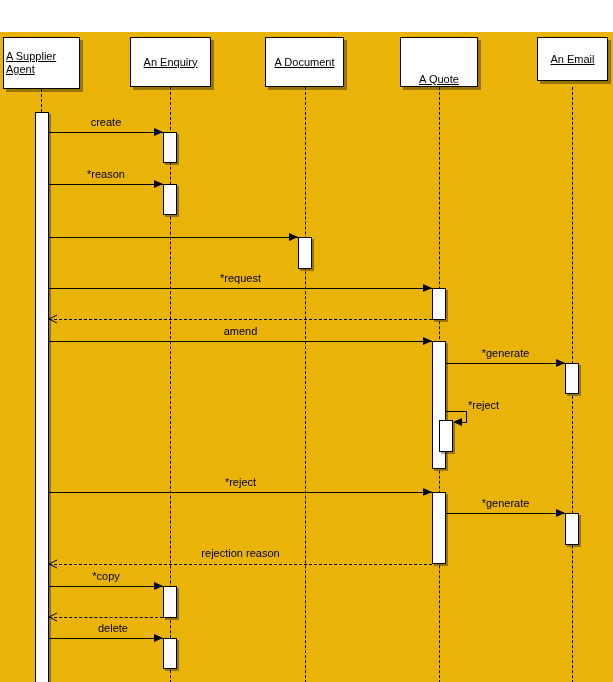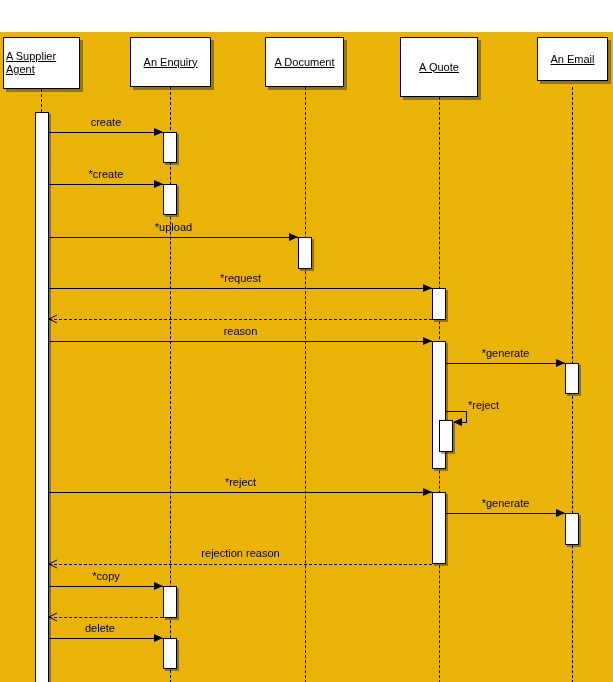--- a/index.html
+++ b/index.html
@@ -70,21 +70,21 @@
 
   <div class="actor-box align-left" style="left:3px; top:5px; width:77px; height:52px;">
     <span>A Supplier Agent</span>
   </div>
   <div class="actor-box" style="left:130px; top:5px; width:81px; height:50px;align-items:center;">
     <span>An Enquiry</span>
   </div>
   <div class="actor-box" style="left:265px; top:5px; width:79px; height:50px;">
     <span>A Document</span>
   </div>
-  <div class="actor-box" style="left:400px; top:5px; width:78px; height:60px;">
+  <div class="actor-box" style="left:400px; top:5px; width:78px; height:50px;align-items:flex-end;">
     <span>A Quote</span>
   </div>
   <div class="actor-box" style="left:537px; top:5px; width:71px; height:44px;">
     <span>An Email</span>
   </div>
 
   <div class="act" style="left:35px; top:80px; height:578px;"></div>
   <div class="act" style="left:163px; top:100px; height:31px;"></div>
   <div class="act" style="left:163px; top:152px; height:31px;"></div>
   <div class="act" style="left:298px; top:205px; height:32px;"></div>
@@ -94,38 +94,37 @@
   <div class="act" style="left:439px; top:388px; height:32px;"></div>
   <div class="act" style="left:432px; top:460px; height:72px;"></div>
   <div class="act" style="left:565px; top:481px; height:32px;"></div>
   <div class="act" style="left:163px; top:554px; height:32px;"></div>
   <div class="act" style="left:163px; top:606px; height:31px;"></div>
 
   <div class="mlabel" style="left:49px; top:84px; width:114px;">create</div>
   <div class="mline" style="left:49px; top:100px; width:114px;"></div>
   <div class="ah-r" style="left:154px; top:96px;"></div>
 
-  <div class="mlabel" style="left:49px; top:136px; width:114px;">*create</div>
+  <div class="mlabel" style="left:49px; top:136px; width:114px;">*reason</div>
   <div class="mline" style="left:49px; top:152px; width:114px;"></div>
   <div class="ah-r" style="left:154px; top:148px;"></div>
 
-  <div class="mlabel" style="left:49px; top:189px; width:249px;">*upload</div>
   <div class="mline" style="left:49px; top:205px; width:249px;"></div>
   <div class="ah-r" style="left:289px; top:201px;"></div>
 
   <div class="mlabel" style="left:49px; top:240px; width:383px;text-align:center;">*request</div>
   <div class="mline" style="left:49px; top:256px; width:383px;"></div>
   <div class="ah-r" style="left:423px; top:252px;"></div>
 
   <div class="mline dashed" style="left:49px; top:287px; width:383px;"></div>
   <svg class="open-ah" style="left:48px; top:282px;" width="10" height="10" viewBox="0 0 10 10">
       <path d="M9 1 L1 5 L9 9" fill="none" stroke="#000000" stroke-width="1"></path>
     </svg>
 
-  <div class="mlabel" style="left:49px; top:293px; width:383px;">reason</div>
+  <div class="mlabel" style="left:49px; top:293px; width:383px;">amend</div>
   <div class="mline" style="left:49px; top:309px; width:383px;"></div>
   <div class="ah-r" style="left:423px; top:305px;"></div>
 
   <div class="mlabel" style="left:446px; top:315px; width:119px;">*generate</div>
   <div class="mline" style="left:446px; top:331px; width:119px;"></div>
   <div class="ah-r" style="left:556px; top:327px;"></div>
 
   <div class="mlabel left" style="left:468px; top:367px; width:60px;">*reject</div>
   <div class="mline" style="left:446px; top:379px; width:21px;"></div>
   <div class="vline" style="left:466px; top:379px; height:11px;"></div>
@@ -148,17 +147,17 @@
 
   <div class="mlabel" style="left:49px; top:538px; width:114px;">*copy</div>
   <div class="mline" style="left:49px; top:554px; width:114px;"></div>
   <div class="ah-r" style="left:154px; top:550px;"></div>
 
   <div class="mline dashed" style="left:49px; top:585px; width:114px;"></div>
   <svg class="open-ah" style="left:48px; top:580px;" width="10" height="10" viewBox="0 0 10 10">
       <path d="M9 1 L1 5 L9 9" fill="none" stroke="#000000" stroke-width="1"></path>
     </svg>
 
-  <div class="mlabel" style="left:43px; top:590px; width:114px;text-align:center;">delete</div>
+  <div class="mlabel" style="left:56px; top:590px; width:114px;text-align:center;">delete</div>
   <div class="mline" style="left:49px; top:606px; width:114px;"></div>
   <div class="ah-r" style="left:154px; top:602px;"></div>
 
 </div>
 
 </body></html>

